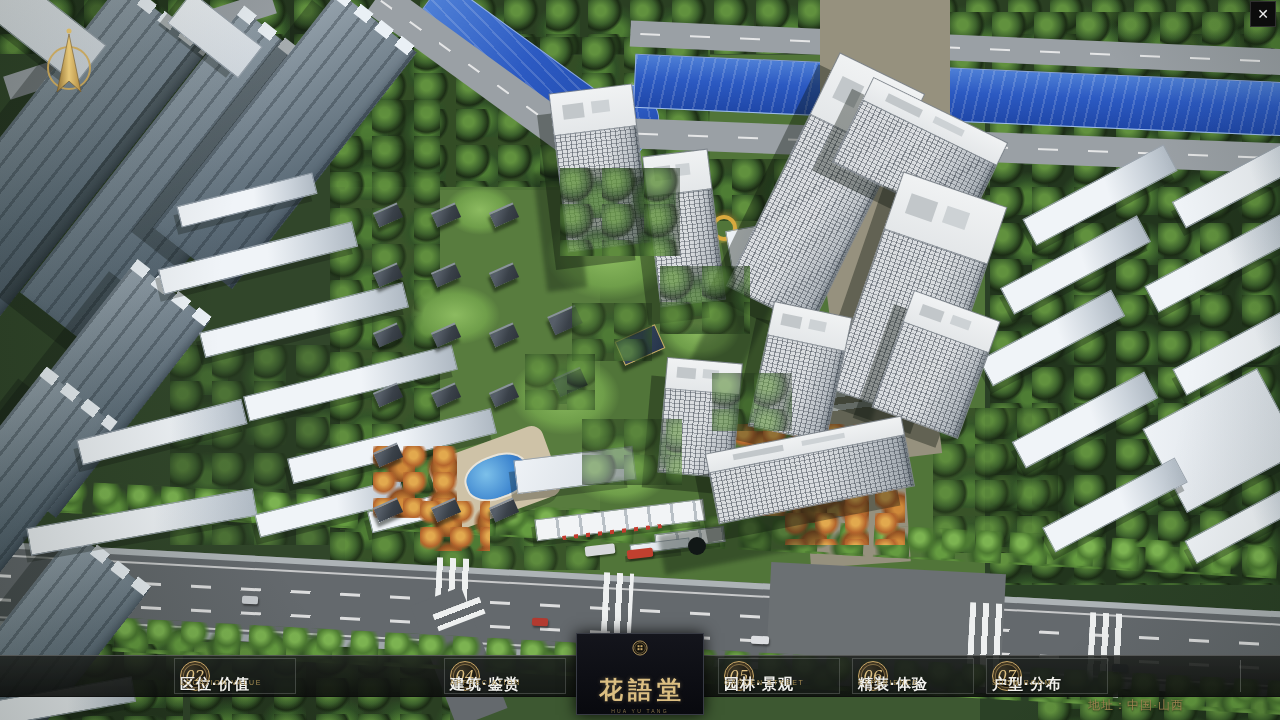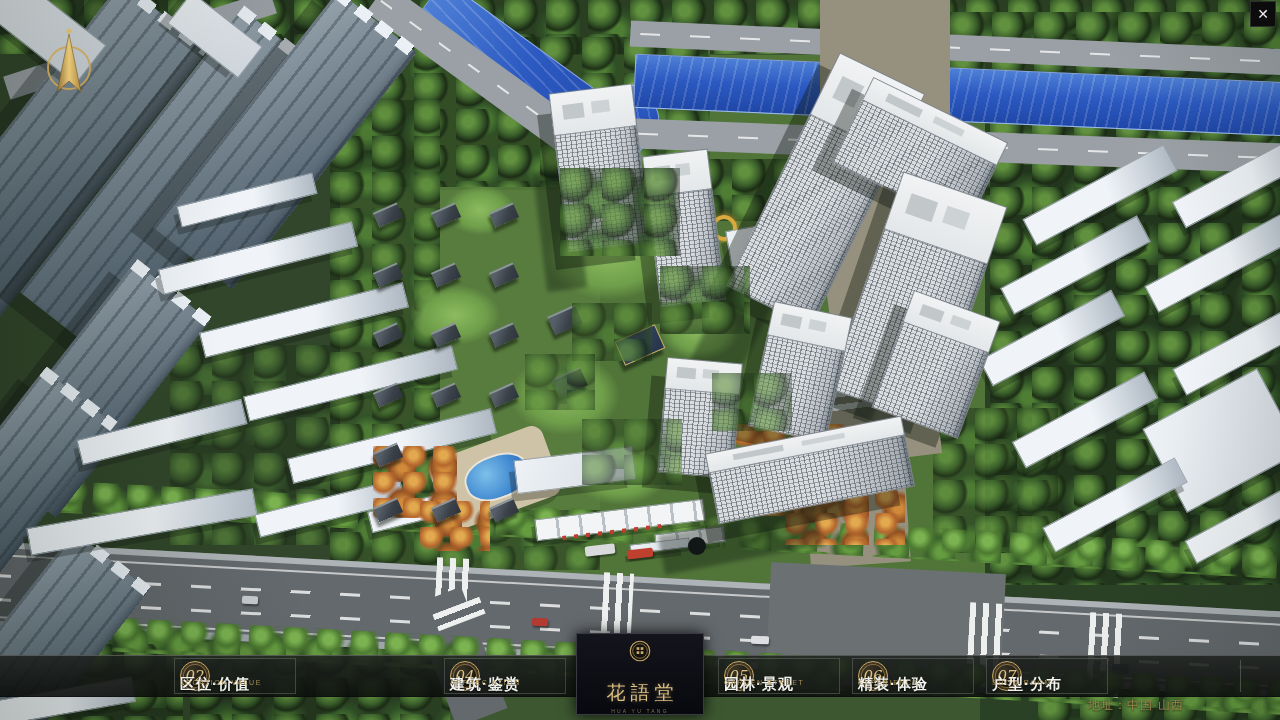--- a/index.html
+++ b/index.html
@@ -90,22 +90,22 @@
   .navtxt{position:relative;display:flex;flex-direction:column;line-height:1;}
   .navtitle{position:relative;font-size:15px;font-weight:bold;color:#f2f2ee;letter-spacing:1px;
       text-shadow:0 1px 2px rgba(0,0,0,.8);white-space:nowrap;}
   .navsub{position:relative;margin-top:3px;font-size:7px;color:#a78d52;letter-spacing:1.6px;white-space:nowrap;}
   #nav-endline{left:1240px;top:660px;width:1px;height:32px;background:rgba(210,215,210,.25);z-index:51;}
 
   #logopanel{left:576px;top:633px;width:128px;height:82px;z-index:52;cursor:pointer;
       background:linear-gradient(180deg,#14151c,#08090e);
       border:1px solid #383b44;box-shadow:0 0 14px rgba(0,0,0,.85);
       display:flex;flex-direction:column;align-items:center;justify-content:flex-start;padding-top:6px;}
-  #logoname{position:relative;margin-top:18px;font-family:"DejaVu Serif",serif;font-weight:normal;
-      font-size:19px;color:#dcbf82;letter-spacing:5px;text-indent:5px;
+  #logoname{position:relative;margin-top:18px;font-family:"DejaVu Serif",serif;font-weight:bold;
+      font-size:24px;color:#dcbf82;letter-spacing:5px;text-indent:5px;
       text-shadow:0 0 4px rgba(220,191,130,.35);}
   #logotag{position:relative;margin-top:2px;font-size:5px;color:#87744a;letter-spacing:2.2px;}
 
   #footer-addr{left:1088px;top:697px;z-index:53;font-size:12px;color:#9c8350;letter-spacing:1px;
       text-shadow:0 1px 2px rgba(0,0,0,.7);}
 </style>
 </head>
 <body>
 
 <div id="stage">

